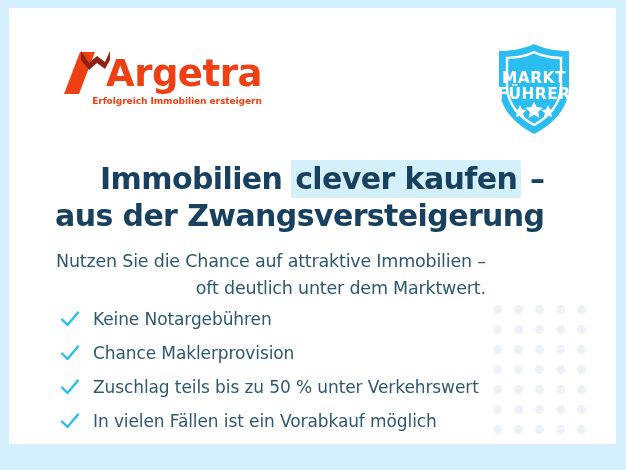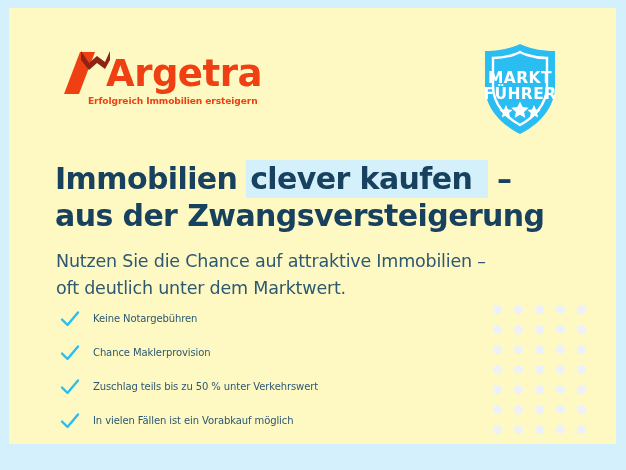--- a/index.html
+++ b/index.html
@@ -24,22 +24,23 @@
     box-sizing: border-box;
   }
 
   
   .card {
     position: absolute;
     left: 9px;
     top: 8px;
     width: 607px;
     height: 436px;
-    background: #fef9c3;
+    background: #ffffff;
     overflow: hidden;
+    text-align: right;
   }
 
   
   .dot-grid {
     position: absolute;
     right: 18px;
     top: 297px;
     display: grid;
     grid-template-columns: repeat(5, 21px);
     grid-auto-rows: 20px;
@@ -90,21 +91,21 @@
     font-size: 9.1px;
     letter-spacing: -0.1px;
     color: #EE4012;
     white-space: nowrap;
     padding-left: 23px;
   }
 
   
   .badge {
     position: absolute;
-    right: 49px;
+    right: 35px;
     top: 34px;
     width: 94px;
     height: 94px;
     z-index: 3;
   }
   .badge svg { display: block; }
 
   
   .headline {
     position: absolute;
@@ -114,21 +115,21 @@
     font-family: "DejaVu Sans", sans-serif;
     font-weight: 700;
     font-size: 30px;
     line-height: 37px;
     letter-spacing: -0.6px;
     color: #17415F;
     white-space: nowrap;
   }
   .headline .hl {
     background: #D3F0FB;
-    padding: 1px 16px 2px 4px;
+    padding: 1px 4px 2px 4px;
     margin: 0 -1px;
     border-radius: 1px;
   }
 
   
   .subhead {
     position: absolute;
     left: 47px;
     top: 222px;
     z-index: 2;
@@ -161,21 +162,21 @@
     flex: 0 0 auto;
     width: 22px;
     height: 22px;
     margin-right: 12px;
     display: block;
   }
   .check-icon svg { display: block; }
   .check-label {
     font-family: "DejaVu Sans", sans-serif;
     font-weight: 400;
-    font-size: 10px;
+    font-size: 17px;
     letter-spacing: -0.1px;
     color: #2C5872;
     white-space: nowrap;
   }
 </style>
 </head>
 <body>
 
 <div class="banner">
   <div class="card">

